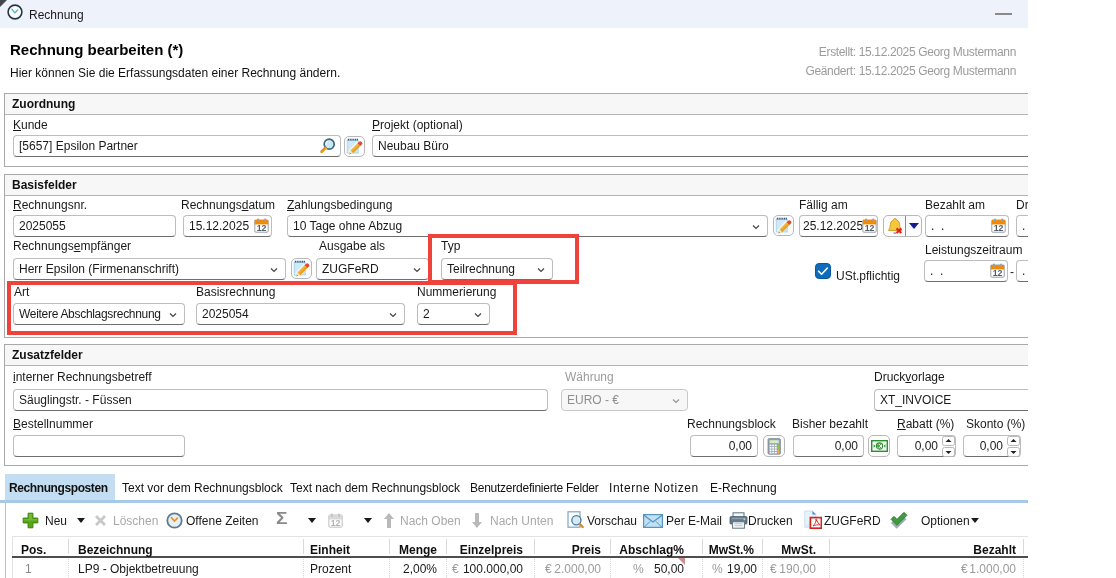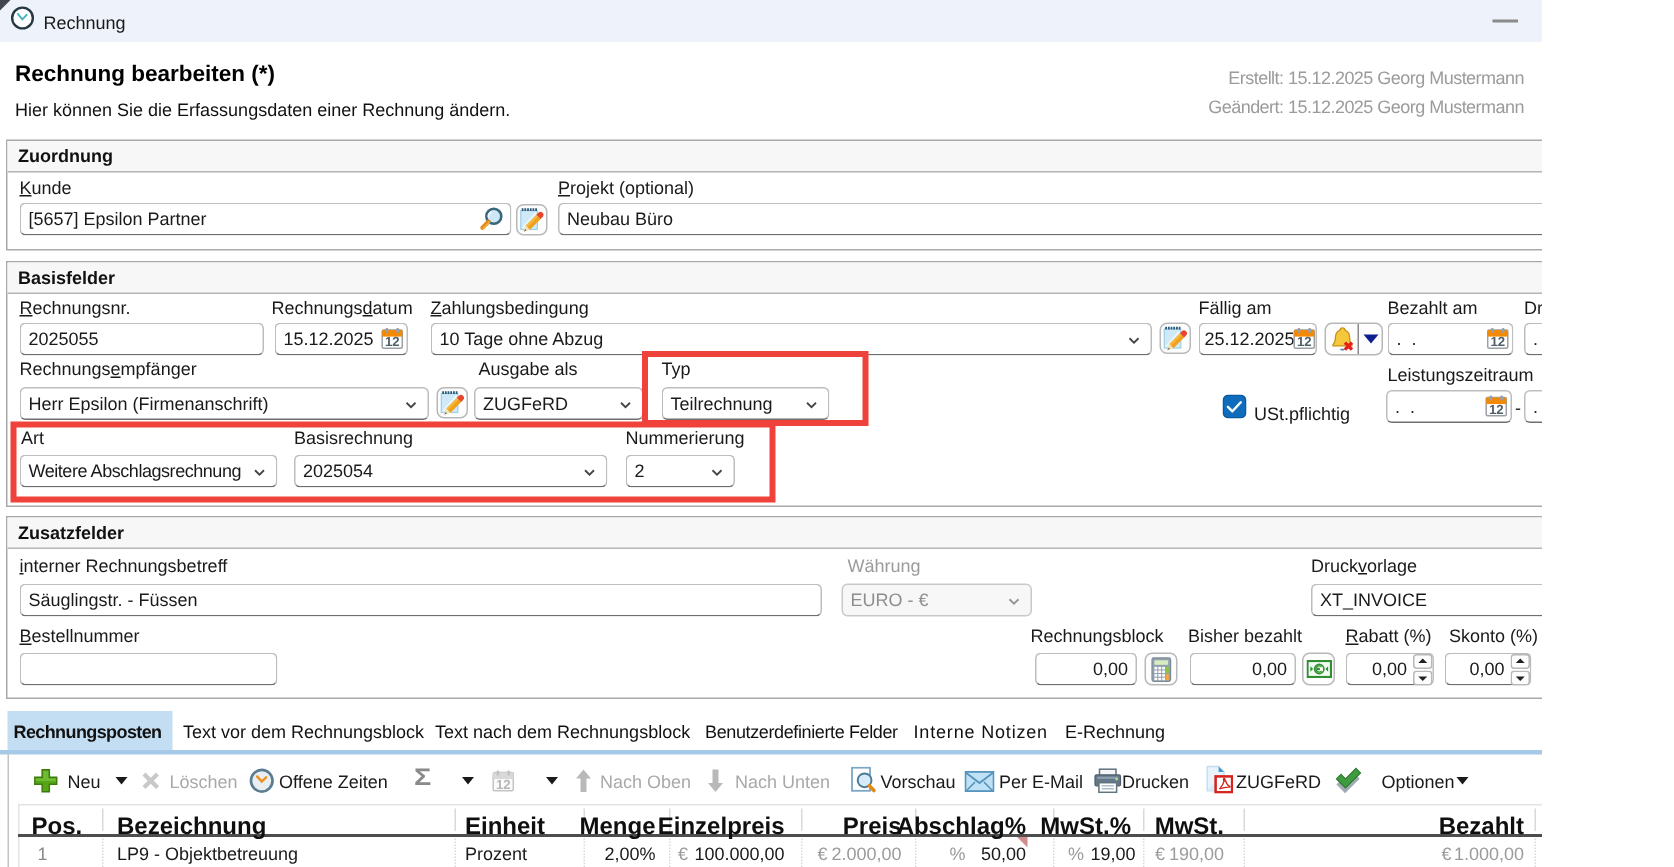--- a/index.html
+++ b/index.html
@@ -16,21 +16,21 @@
   .grp .ghead{position:absolute;left:0;top:0;right:0;height:20px;background:#f7f7f7;border-bottom:1px solid #b5b5b5;}
   .grp .gtitle{position:absolute;left:7px;top:3px;font-size:12px;font-weight:bold;color:#111;}
   .grp .garr{position:absolute;right:3px;top:5px;width:0;height:0;border-left:4px solid transparent;border-right:4px solid transparent;border-bottom:6px solid #111;}
   .gray{color:#9b9b9b;}
   .redbox{position:absolute;border:4px solid #ef423a;box-sizing:border-box;}
   u{text-decoration:underline;}
   .tbt{font-size:12px;color:#1a1a1a;top:514px;white-space:nowrap;}
   .dis{color:#a9a9a9;}
   .hsep{position:absolute;top:539px;height:15px;width:1px;background:#d9d9d9;}
   .bsep{position:absolute;top:559px;height:19px;width:1px;border-left:1px dotted #d9d9d9;}
-  .th{position:absolute;top:543px;font-size:16px;font-weight:bold;color:#0f0f0f;white-space:nowrap;}
+  .th{position:absolute;top:543px;font-size:12px;font-weight:bold;color:#0f0f0f;white-space:nowrap;}
   .thr{text-align:right;left:0;}
   .td{position:absolute;top:562px;font-size:12px;color:#1a1a1a;white-space:nowrap;}
   .tdr{text-align:right;left:0;}
 </style>
 </head>
 <body>
 <svg width="0" height="0" style="position:absolute;">
   <defs>
     <g id="i-mag">
       <circle cx="10.2" cy="7.2" r="5" fill="#cde7f6" stroke="#39677e" stroke-width="1.7"></circle>

